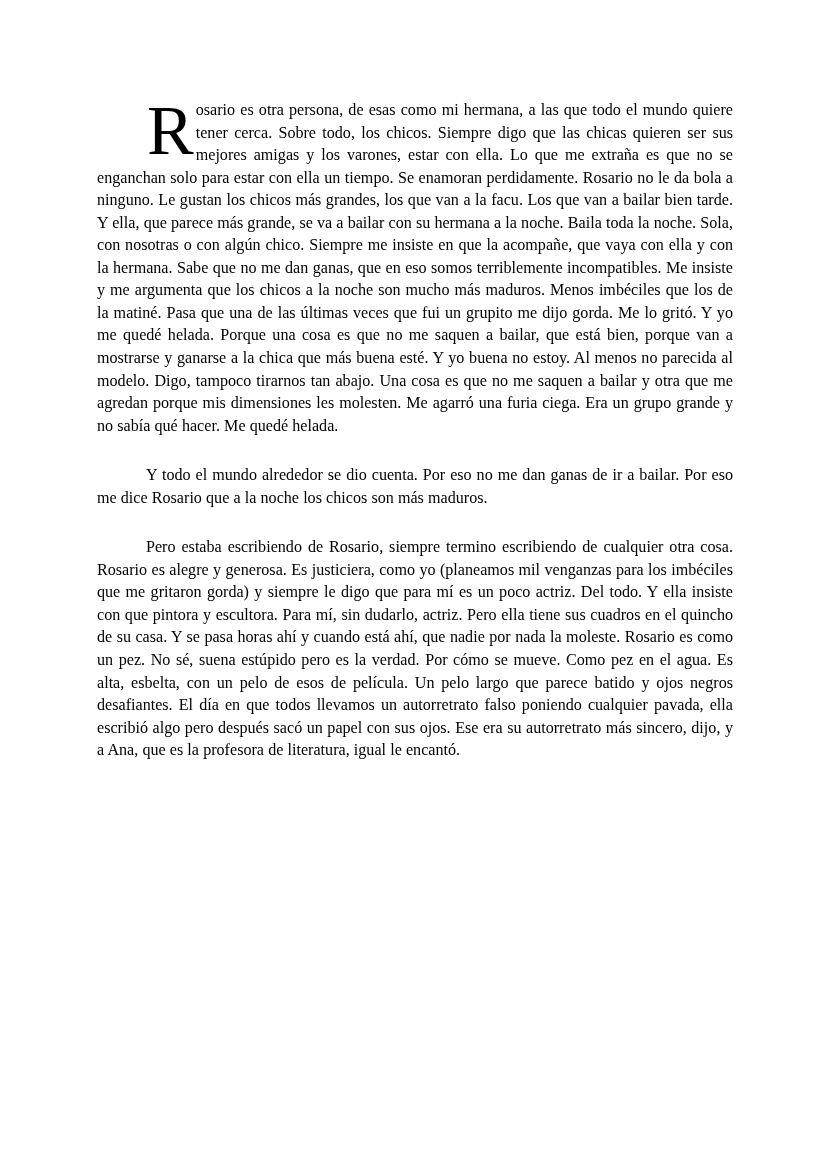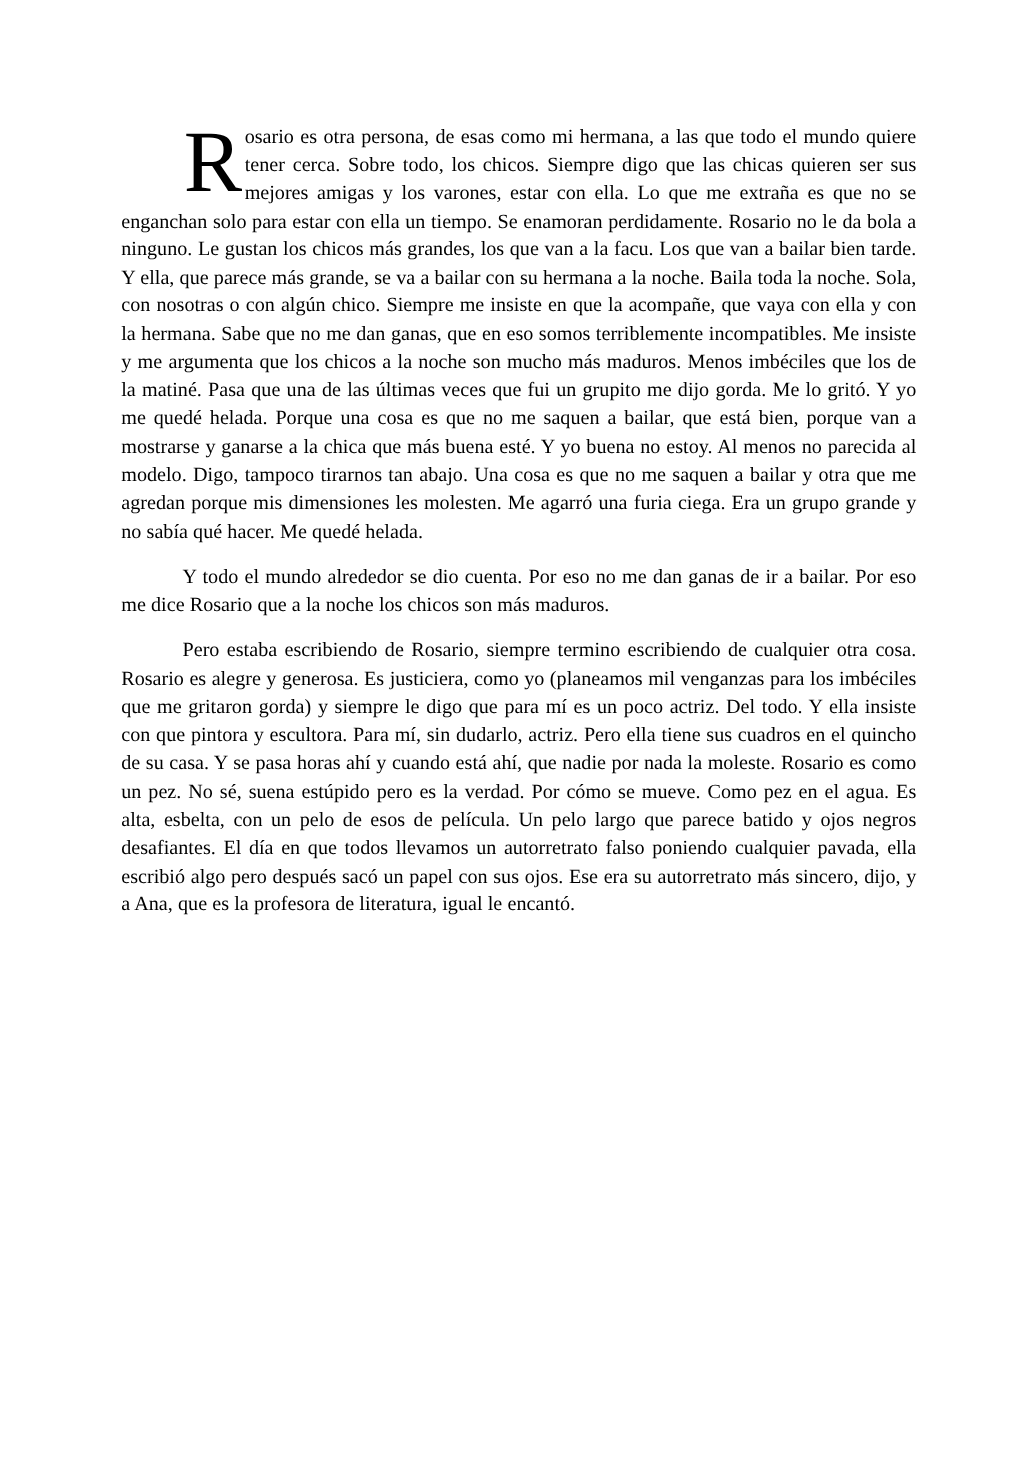--- a/index.html
+++ b/index.html
@@ -32,21 +32,21 @@
     hyphens: none;
     -webkit-hyphens: none;
     letter-spacing: 0.01px;
     word-spacing: 0.1px;
   }
   .para-first {
     margin-bottom: 0;
   }
   .para-indent {
     text-indent: 49px;
-    margin-top: 14px;
+    margin-top: 27px;
   }
   .dropcap {
     float: left;
     font-family: "Liberation Serif", "DejaVu Serif", serif;
     font-size: 70px;
     line-height: 58px;
     color: #000000;
     padding: 2px 2px 0 50px;
     margin-top: 1px;
     font-weight: normal;

